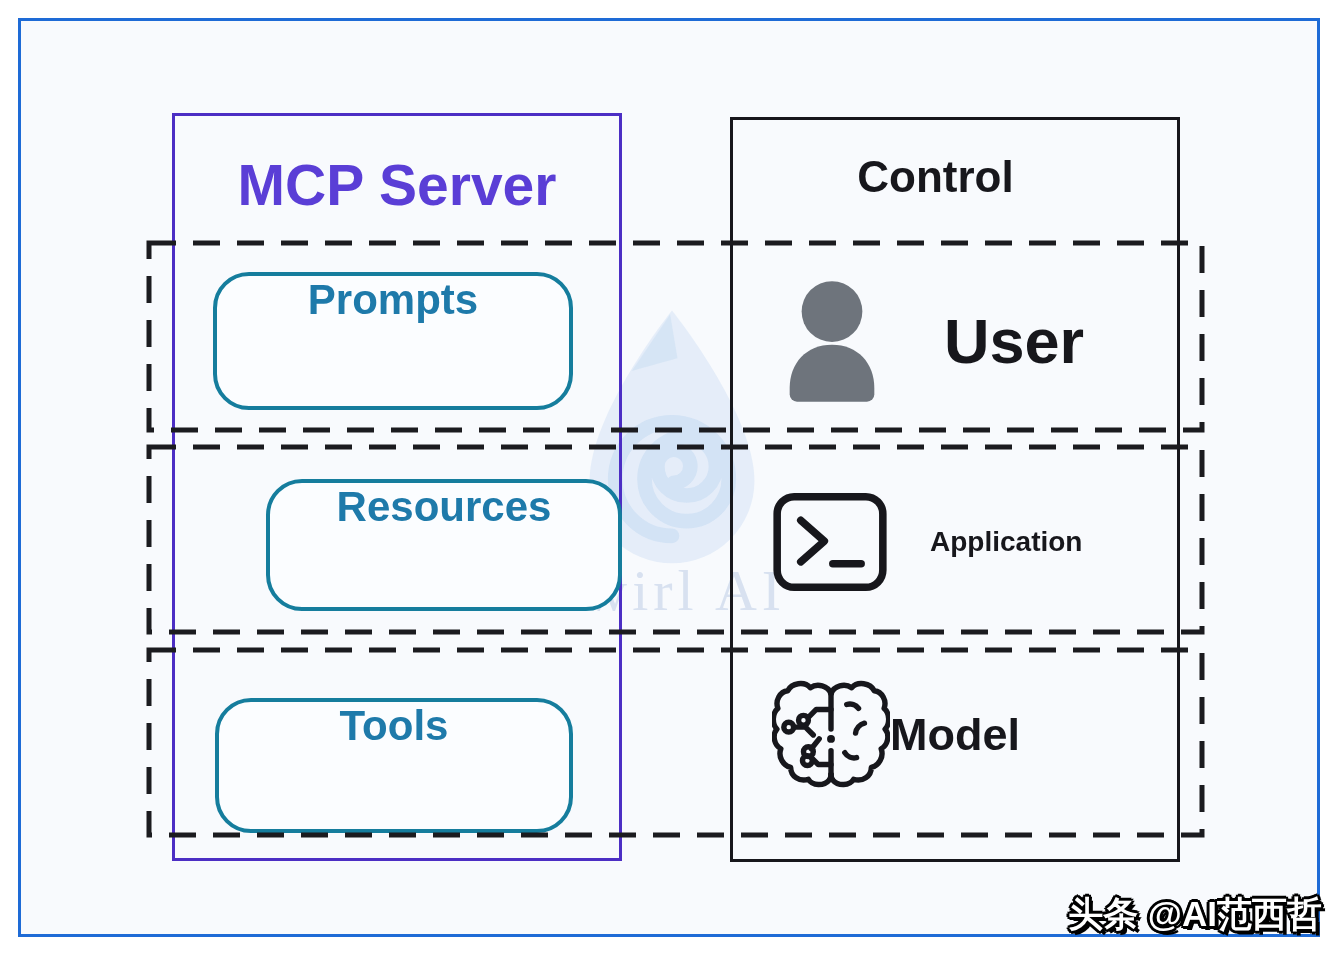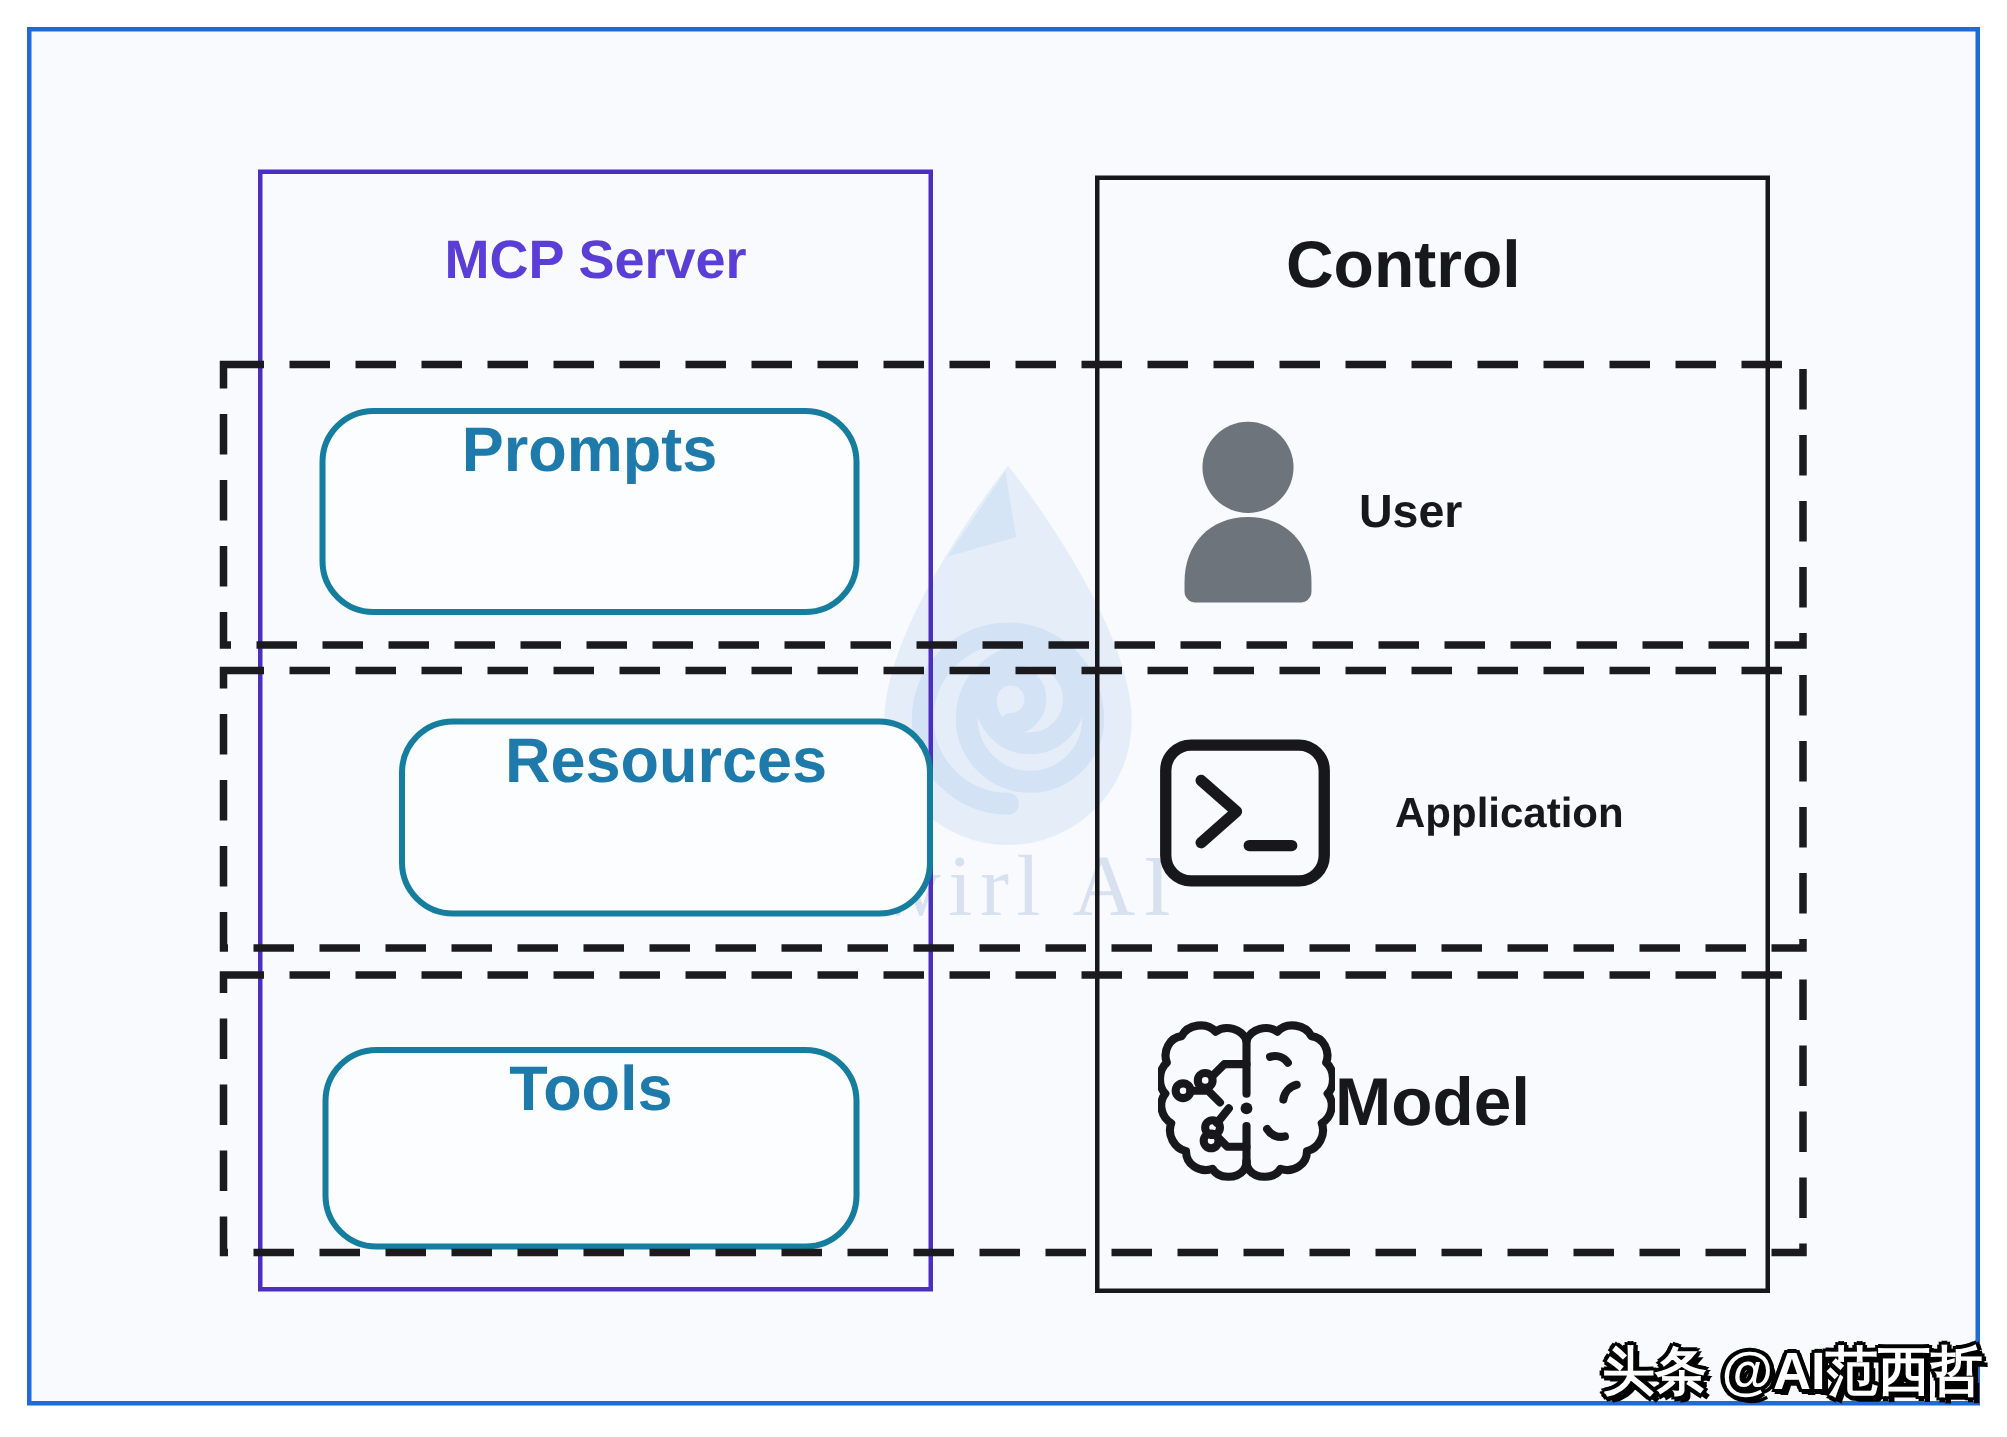--- a/index.html
+++ b/index.html
@@ -51,21 +51,21 @@
     left: 730px; top: 117px;
     width: 444px; height: 739px;
     border: 3px solid #17171c;
     z-index: 3;
   }
   .mcp-title {
     position: absolute;
     left: 172px; top: 152px;
     width: 450px;
     text-align: center;
-    font-size: 36px;
+    font-size: 57px;
     font-weight: 700;
     color: #5a3ed6;
     z-index: 4;
   }
   .control-title {
     position: absolute;
     left: 730px; top: 152px;
     width: 411px;
     text-align: center;
     font-size: 44px;
@@ -91,21 +91,21 @@
   .pill-tools     { left: 215px; top: 698px; width: 350px; height: 127px; }
   
   .entity { position: absolute; z-index: 4; display: flex; align-items: center; }
   .entity .icon { flex: 0 0 auto; }
   .entity .label {
     font-weight: 700;
     color: #17171c;
     white-space: nowrap;
   }
   .entity-user        { left: 786px; top: 280px; }
-  .entity-user .label { margin-left: 28px; font-size: 31px; }
+  .entity-user .label { margin-left: 66px; font-size: 63px; }
   .entity-application { left: 772px; top: 492px; }
   .entity-application .label { margin-left: 42px; font-size: 28px; }
   .entity-model       { left: 772px; top: 672px; }
   .entity-model .label { font-size: 45px; }
   
   .dash-layer {
     position: absolute;
     left: 0; top: 0;
     z-index: 5;
     pointer-events: none;

